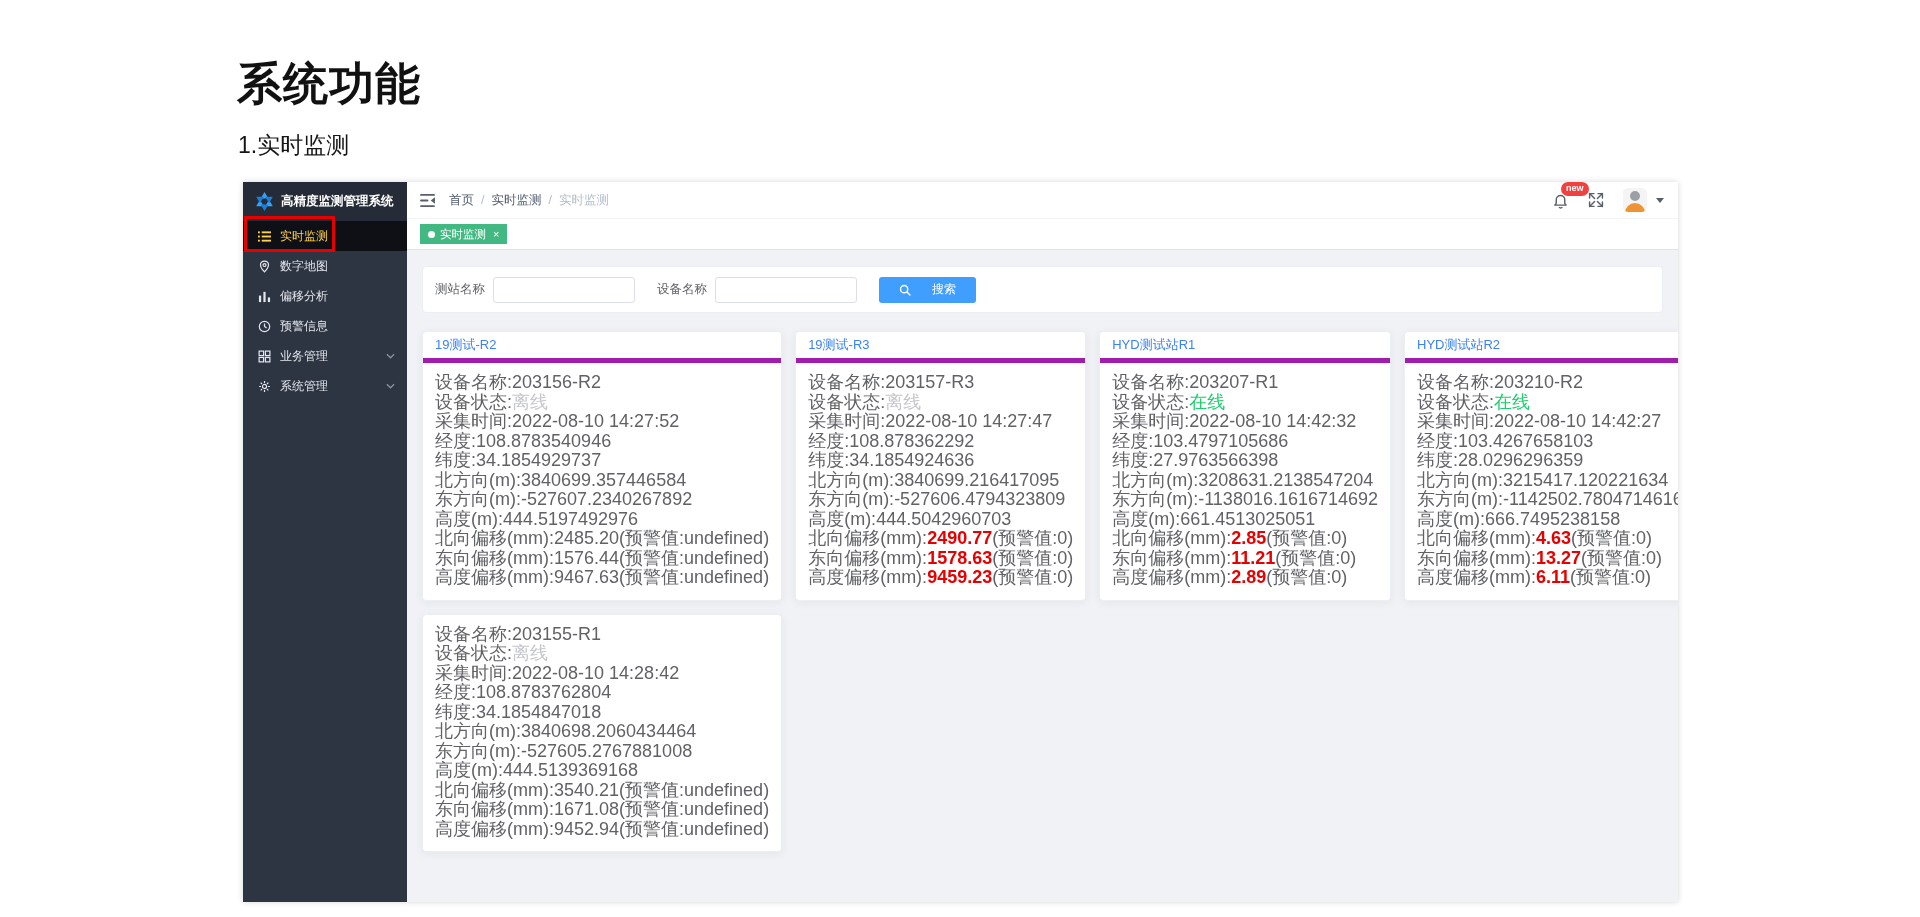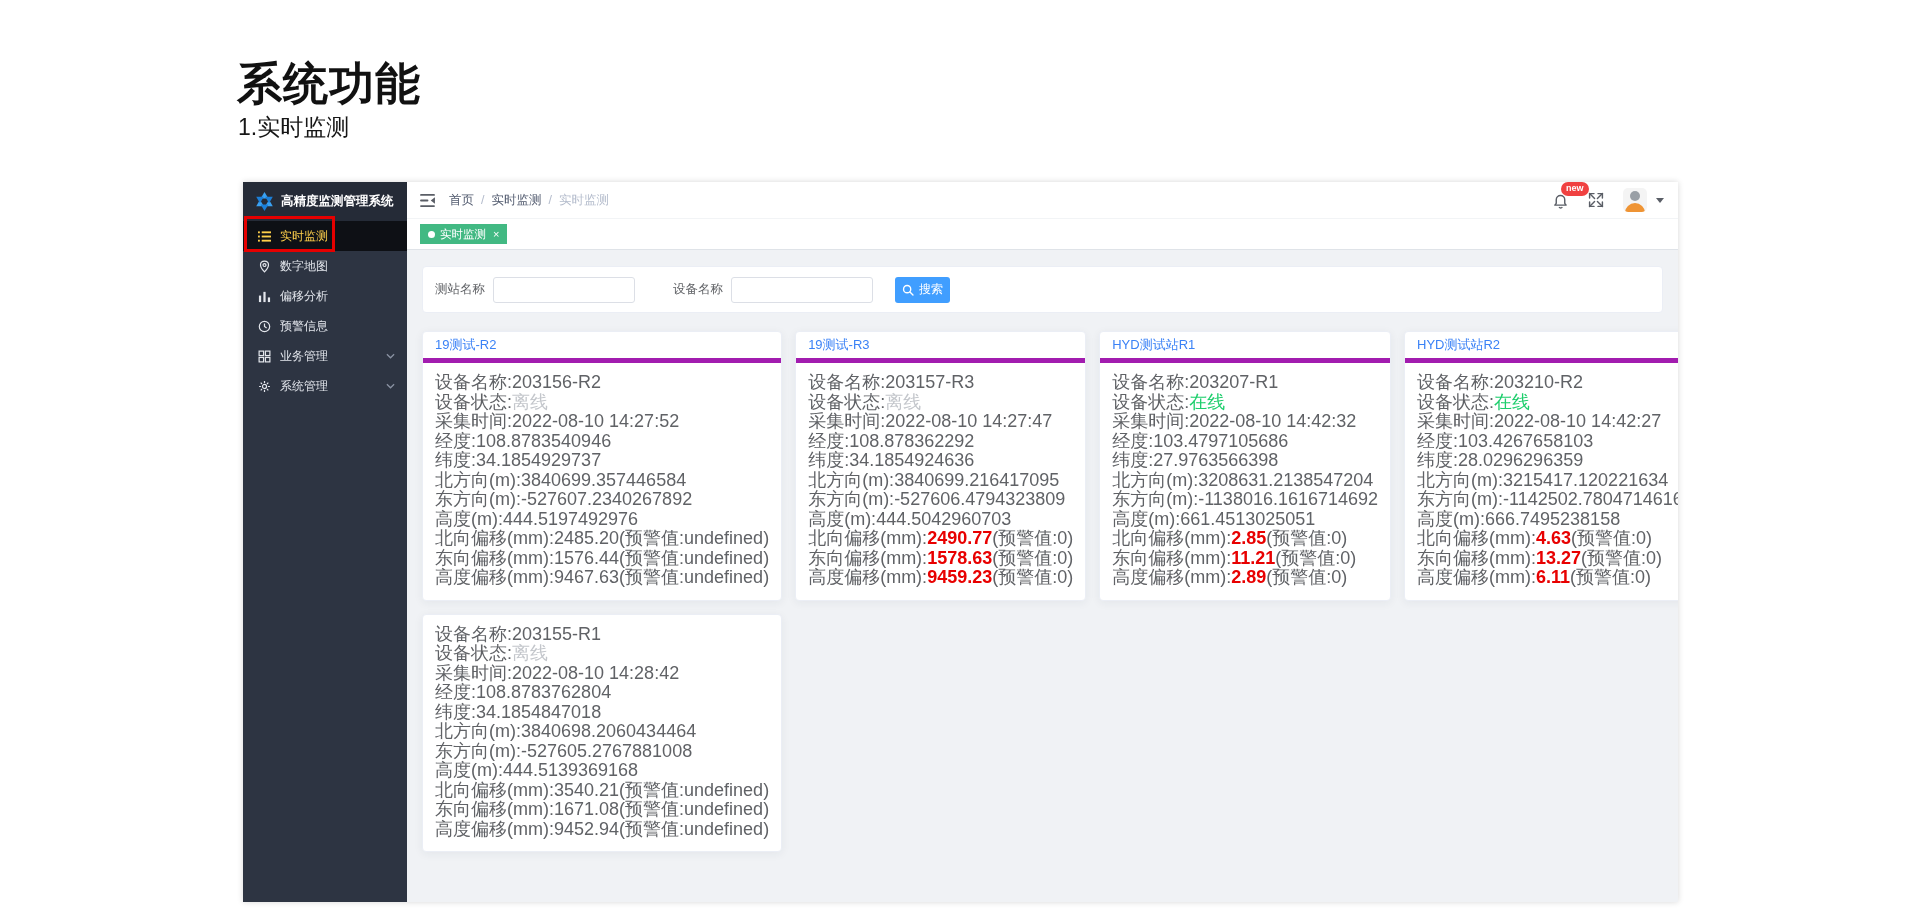--- a/index.html
+++ b/index.html
@@ -2,21 +2,21 @@
 <html style="--sidebar-bg: #2d3442; --sidebar-header-bg: #252b37; --active-bg: #0e1015; --active-text: #ffd04b; --annotation-red: #e60000; --tab-green: #42b983; --primary-blue: #409eff; --alarm-red: #e80000; --online-green: #1dce6c; --badge-red: #f04141;"><head>
 <meta charset="utf-8">
 <style>
   html,body{margin:0;padding:0;}
   body{
     width:1920px;height:917px;background:#ffffff;position:relative;overflow:hidden;
     font-family:"Liberation Sans","DejaVu Sans",sans-serif;
     -webkit-font-smoothing:antialiased;
   }
   .page-title{position:absolute;left:237px;top:24px;font-size:45px;font-weight:bold;color:#111;letter-spacing:1px;}
-  .page-subtitle{position:absolute;left:238px;top:112px;font-size:23px;color:#161616;}
+  .page-subtitle{position:absolute;left:238px;top:130px;font-size:23px;color:#161616;}
 
   
   .app{position:absolute;left:243px;top:182px;width:1435px;height:720px;background:#f0f2f5;
        display:flex;box-shadow:0 0 6px rgba(0,0,0,.16);}
   
   .sidebar{width:164px;flex-shrink:0;background:var(--sidebar-bg,#2d3442);display:flex;flex-direction:column;position:relative;}
   .logo-row{height:39px;background:var(--sidebar-header-bg,#252b37);display:flex;align-items:center;padding:0 10px;gap:5px;}
   .logo-row svg{width:23px;height:23px;display:block;}
   .logo-text{font-size:12.5px;font-weight:bold;color:#fff;white-space:nowrap;}
   .menu{padding-top:0;}
@@ -47,23 +47,23 @@
   .caret{width:0;height:0;border-left:4px solid transparent;border-right:4px solid transparent;border-top:5px solid #5a5e66;margin-left:-10px;cursor:pointer;}
 
   .tabbar{height:30px;background:#fff;border-bottom:1px solid #dfe3e8;display:flex;align-items:center;padding:0 13px;}
   .tab{height:20px;display:inline-flex;align-items:center;gap:5px;background:var(--tab-green,#42b983);color:#fff;font-size:11.5px;padding:0 8px;cursor:pointer;}
   .tab-dot{width:7px;height:7px;border-radius:50%;background:#fff;}
   .tab-close{font-size:11px;margin-left:2px;cursor:pointer;}
 
   .content{flex:1;padding:16px 15px 0;overflow:hidden;}
   .search-panel{background:#fff;border:1px solid #ebeef5;border-radius:4px;height:47px;display:flex;align-items:center;padding:0 12px;gap:8px;box-sizing:border-box;}
   .s-label{font-size:12.5px;color:#606266;}
-  .ml{margin-left:30px;text-align:right;}
+  .ml{margin-left:14px;text-align:right;}
   .s-input{width:142px;height:26px;border:1px solid #dcdfe6;border-radius:3px;background:#fff;outline:none;padding:0 7px;font-size:12px;color:#606266;box-sizing:border-box;}
-  .search-btn{margin-left:14px;height:26px;border:none;background:var(--primary-blue,#409eff);color:#fff;border-radius:3px;font-size:12px;display:inline-flex;align-items:center;gap:5px;padding:0 7px;cursor:pointer;}
+  .search-btn{margin-left:14px;height:26px;border:none;background:var(--primary-blue,#409eff);color:#fff;border-radius:3px;font-size:12px;display:inline-flex;align-items:center;gap:21px;padding:0 20px;cursor:pointer;}
   .search-btn svg{width:12px;height:12px;}
 
   .cards-grid{margin-top:18px;display:grid;grid-template-columns:repeat(4,1fr);gap:13px;align-items:start;}
   .card{background:#fff;border:1px solid #ebeef5;border-radius:4px;box-shadow:0 2px 10px rgba(31,45,61,.06);}
   .card-header{padding:4px 12px;border-bottom:5px solid #a21caf;font-size:13px;color:#3b82f6;}
   .card-body{padding:10px 12px 12px;font-size:18px;line-height:19.5px;color:#606266;}
   .line{white-space:nowrap;}
   .val.online{color:var(--online-green,#1dce6c);}
   .val.offline{color:#c3c6cb;}
   .val.alarm{color:var(--alarm-red,#e80000);font-weight:bold;}

